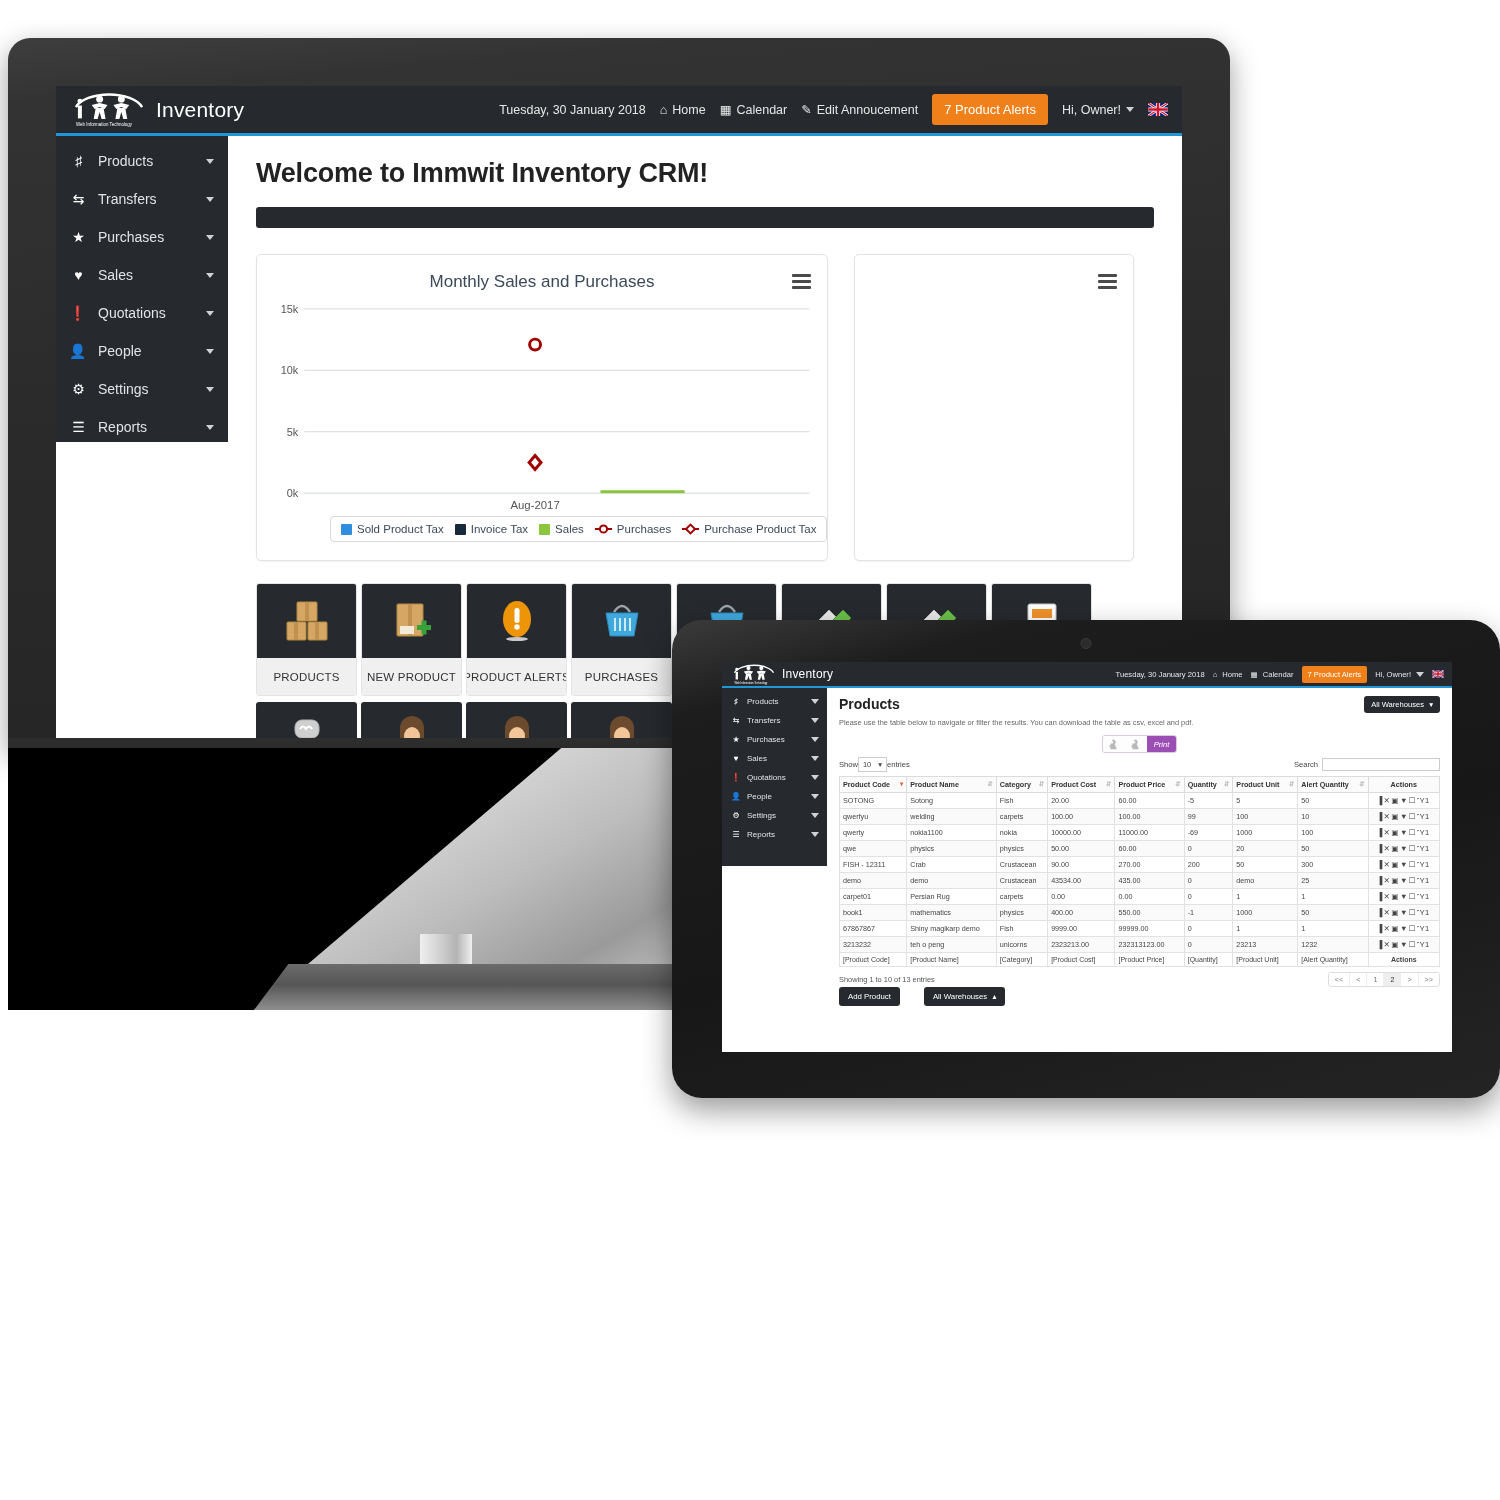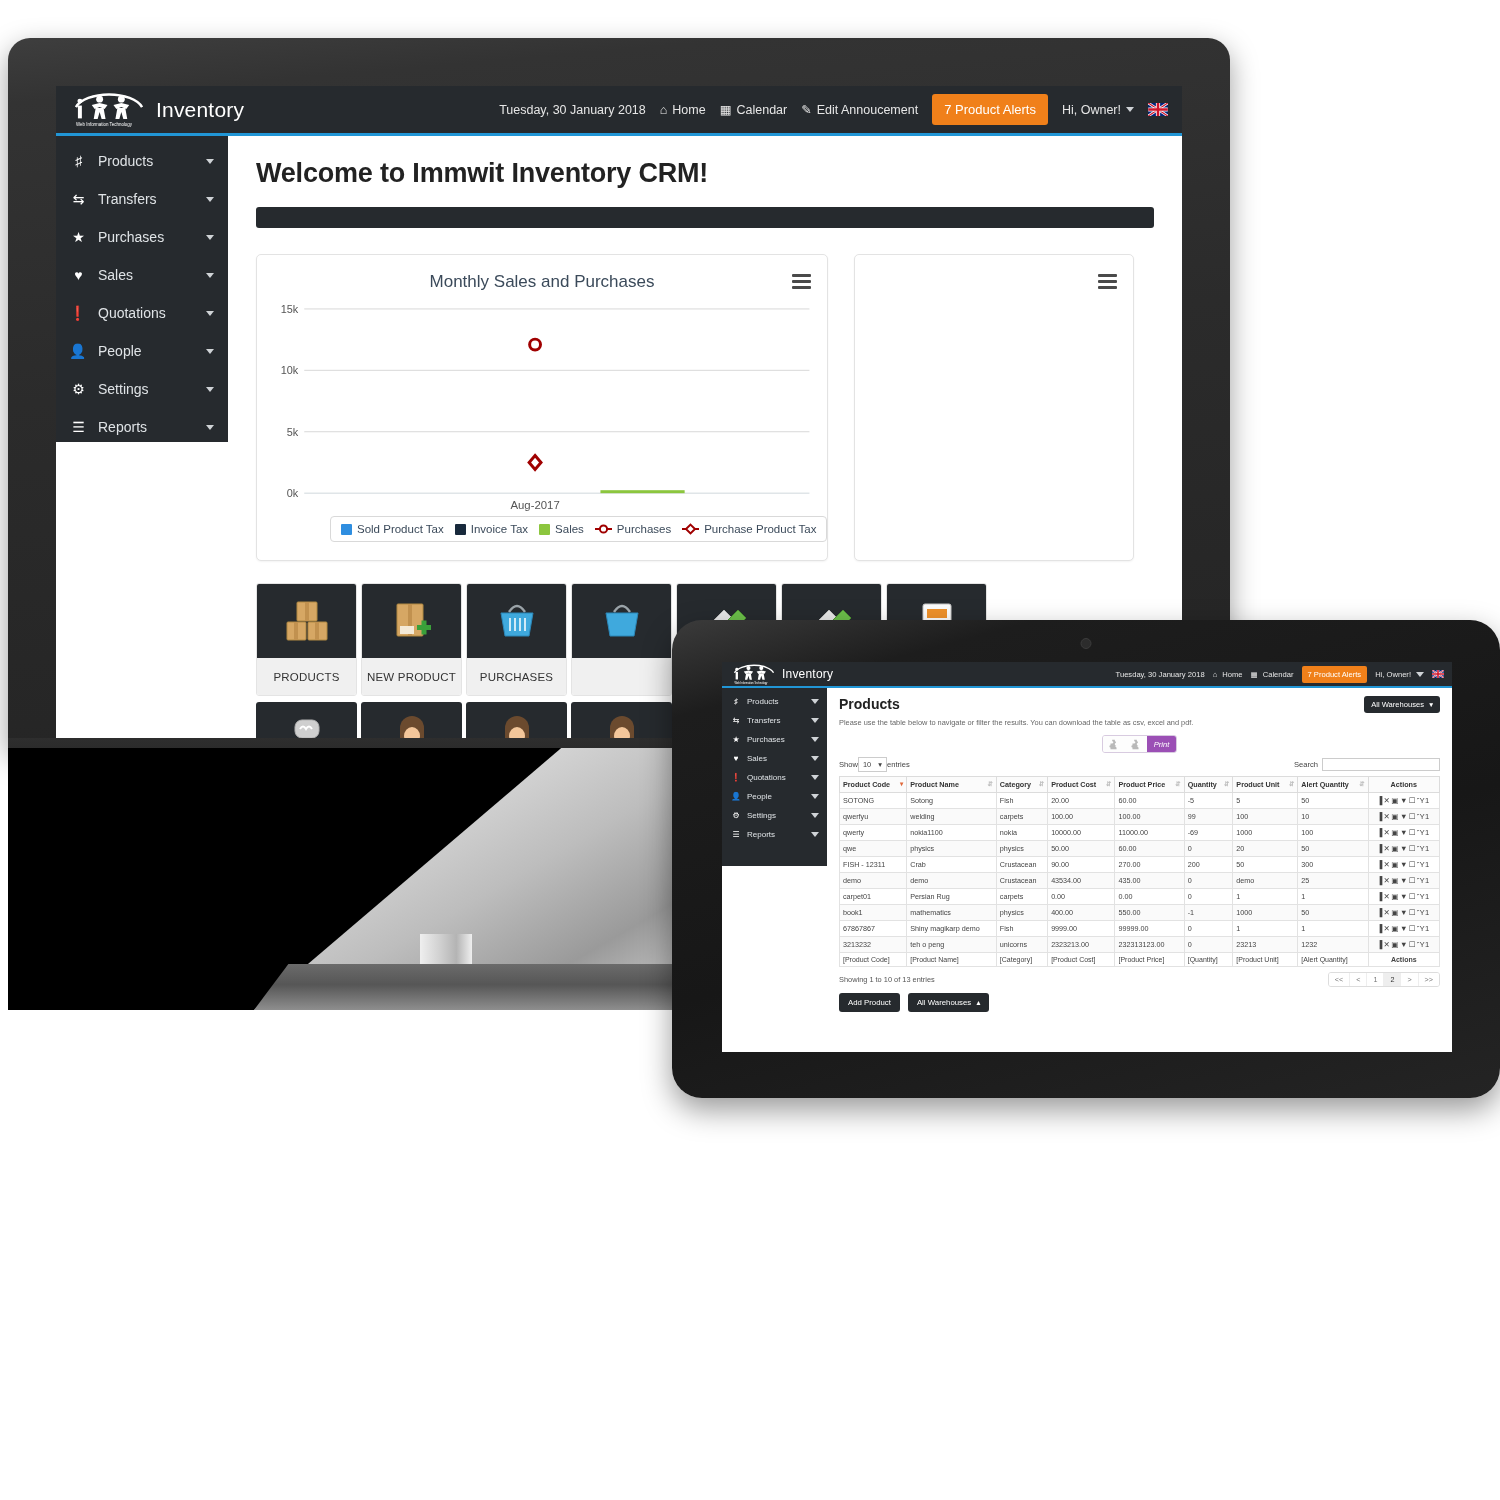--- a/index.html
+++ b/index.html
@@ -139,21 +139,21 @@
   .act-cell { white-space:nowrap; text-align:center; letter-spacing:.4px; color:#777; font-size:7.6px; }
   tfoot td { font-size:7px; color:#666; background:#fff; }
   .foot-act { text-align:center; font-weight:700; color:#333; }
 
   .bot-row { display:flex; align-items:center; justify-content:space-between; margin-top:5px; }
   .showing { font-size:7.4px; color:#555; }
   .pager { display:flex; border:1px solid #ddd; border-radius:3px; overflow:hidden; }
   .pg { padding:2px 6px; font-size:7.2px; color:#777; border-right:1px solid #eee; background:#fff; }
   .pg:last-child { border-right:none; }
   .pg.active { background:#eeeeee; color:#333; }
-  .btn-row { display:flex; gap:8px; margin-top:6px; }
+  .btn-row { display:flex; gap:24px; }
   .dark-btn { background:#262a2e; color:#fff; font-size:7.8px; padding:5px 9px; border-radius:3px; white-space:nowrap; }
 </style>
 </head>
 <body>
 
 <div id="stage">
 
   <div id="monitor">
     <div class="mon-bezel"></div>
 
@@ -347,20 +347,31 @@
                     <rect x="8" y="6" width="26" height="32" rx="1" fill="#d6a764" stroke="#b08840"></rect>
                     <rect x="19" y="6" width="4" height="32" fill="#c1914f"></rect>
                     <rect x="11" y="28" width="14" height="8" fill="#f4ead8"></rect>
                     <g fill="#3aa03a">
                         <rect x="28" y="27" width="14" height="5"></rect>
                         <rect x="32.5" y="22.5" width="5" height="14"></rect>
                       </g>
                   </svg>
                 </div>
                 <div class="tile-lbl">NEW PRODUCT</div>
+              </div>
+              <div class="tile">
+                <div class="tile-top">
+                  <svg width="46" height="46" viewBox="0 0 46 46">
+                    <ellipse cx="23" cy="21" rx="14" ry="18" fill="#ee9408"></ellipse>
+                    <rect x="20.5" y="10" width="5" height="15" rx="2.2" fill="#fff"></rect>
+                    <circle cx="23" cy="29" r="2.7" fill="#fff"></circle>
+                    <ellipse cx="23" cy="41" rx="11" ry="2" fill="#c9c9c9"></ellipse>
+                  </svg>
+                </div>
+                <div class="tile-lbl">PRODUCT ALERTS</div>
               </div>
               <div class="tile">
                 <div class="tile-top">
                   <svg width="46" height="46" viewBox="0 0 46 46">
                     <path d="M15 14 Q23 2 31 14" fill="none" stroke="#9aa3a8" stroke-width="2.4"></path>
                     <path d="M7 15 H39 L35 38 H11 Z" fill="#3fa9dd" stroke="#2b87b8"></path>
                     <g stroke="#cfeaf7" stroke-width="2">
                       <line x1="16" y1="20" x2="16" y2="33"></line>
                         <line x1="21" y1="20" x2="21" y2="33"></line>
                       <line x1="26" y1="20" x2="26" y2="33"></line>

